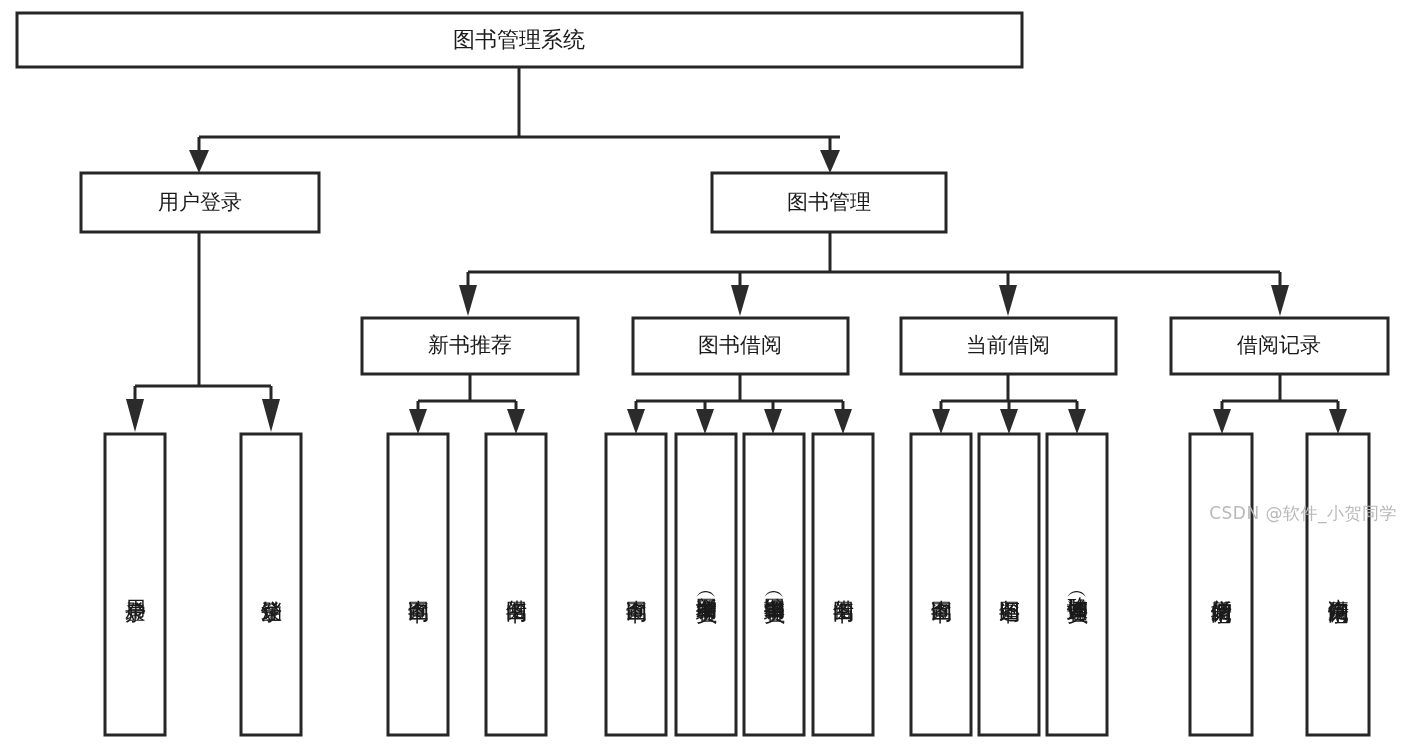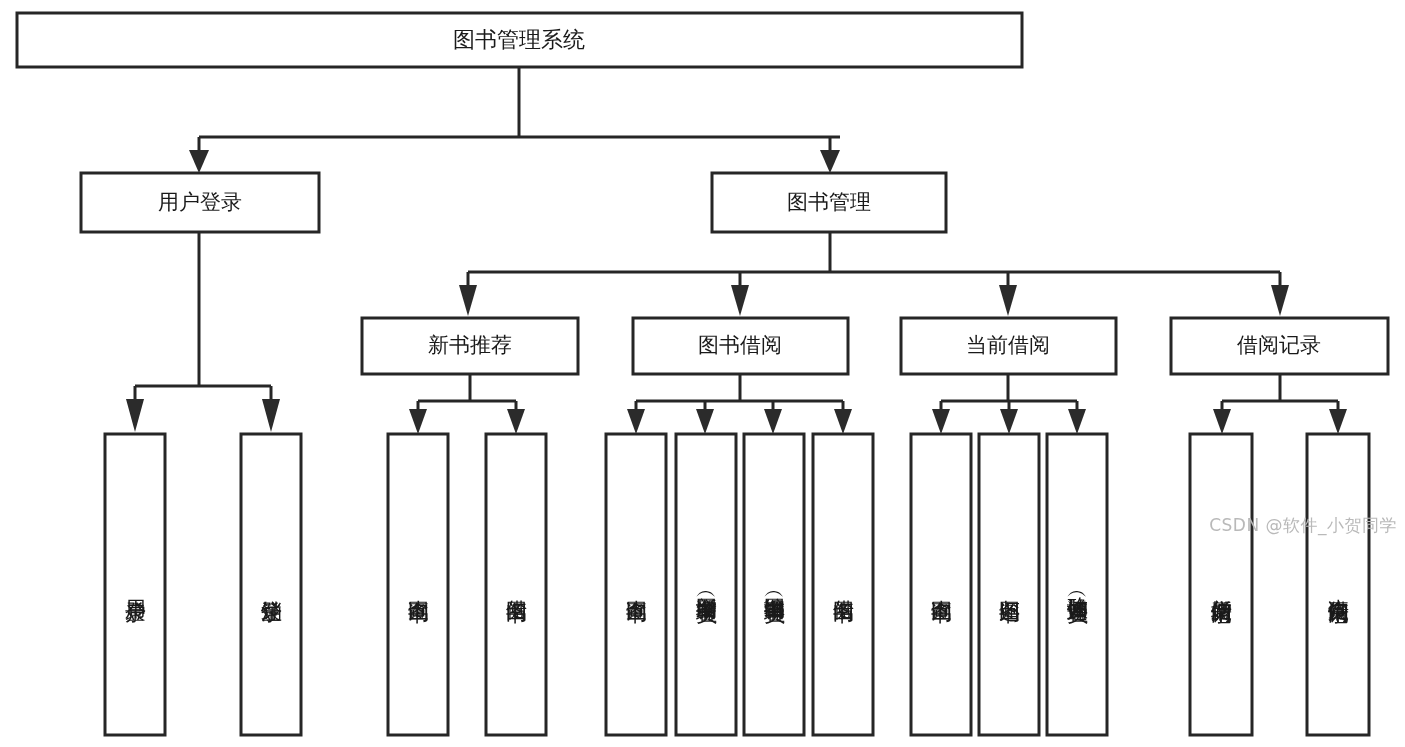--- a/index.html
+++ b/index.html
@@ -72,21 +72,21 @@
     font-size: 21px;
     line-height: 1.18;
     letter-spacing: 1px;
     color: #1a1a1a;
     white-space: nowrap;
     text-align: center;
   }
   .watermark {
     position: absolute;
     right: 8px;
-    bottom: 4px;
+    bottom: 16px;
     font-family: "DejaVu Sans", "Liberation Sans", sans-serif;
     font-size: 17px;
     color: #b9b9b9;
     letter-spacing: 0.5px;
     white-space: nowrap;
     user-select: none;
   }
 </style>
 </head>
 <body>

